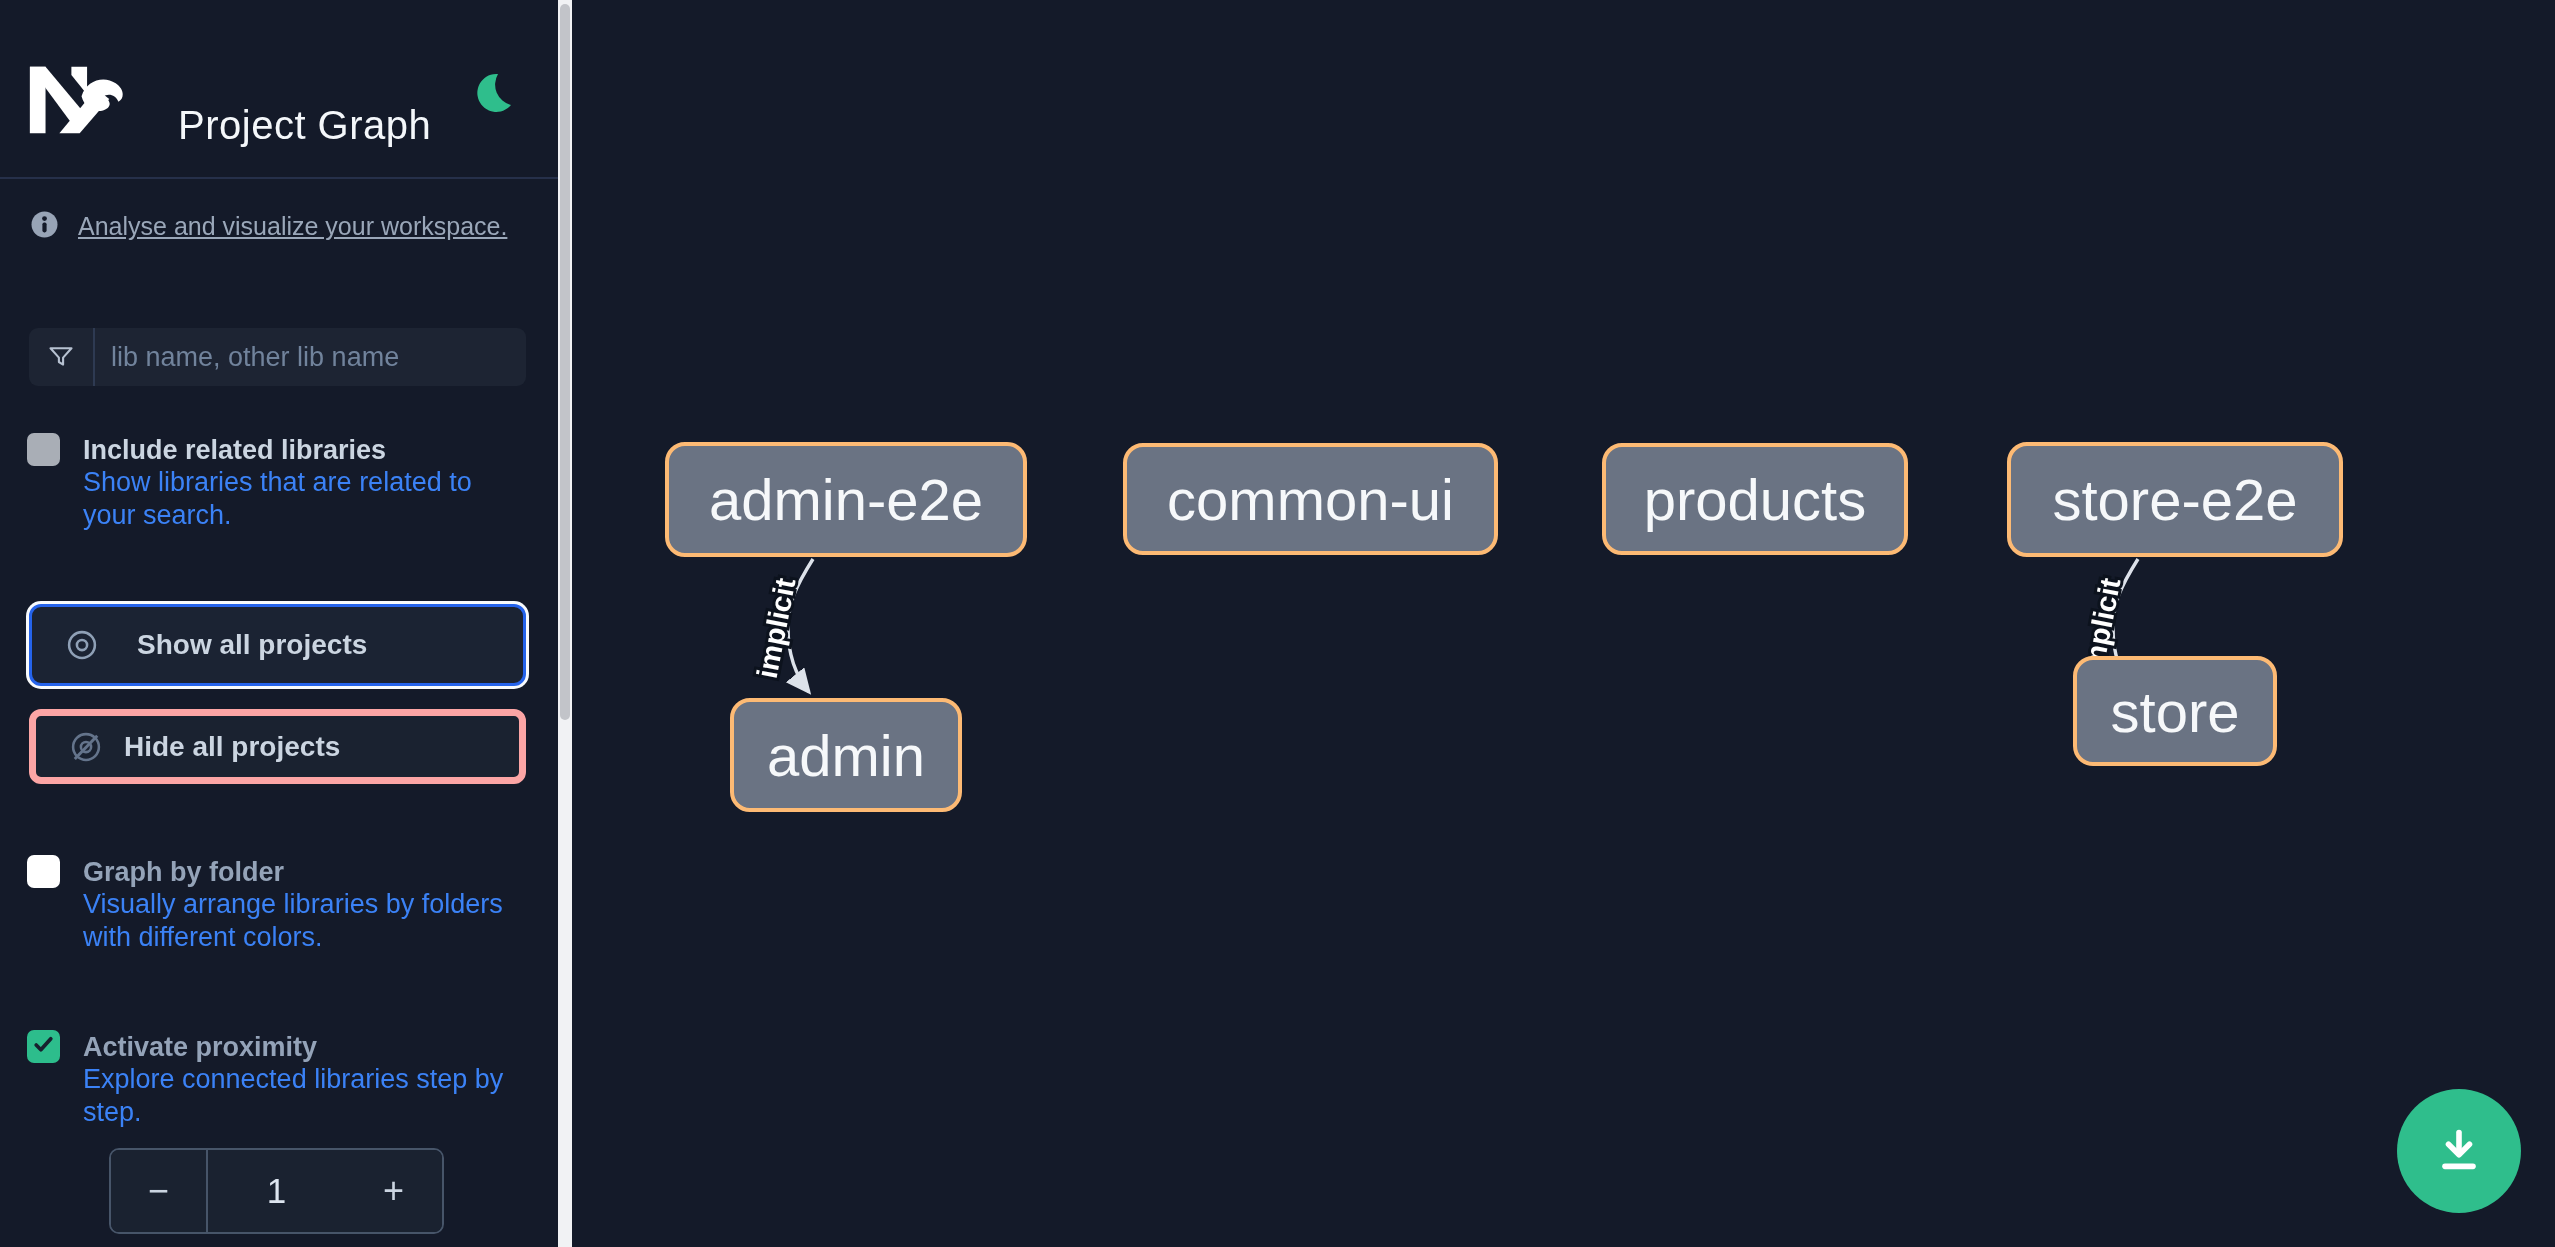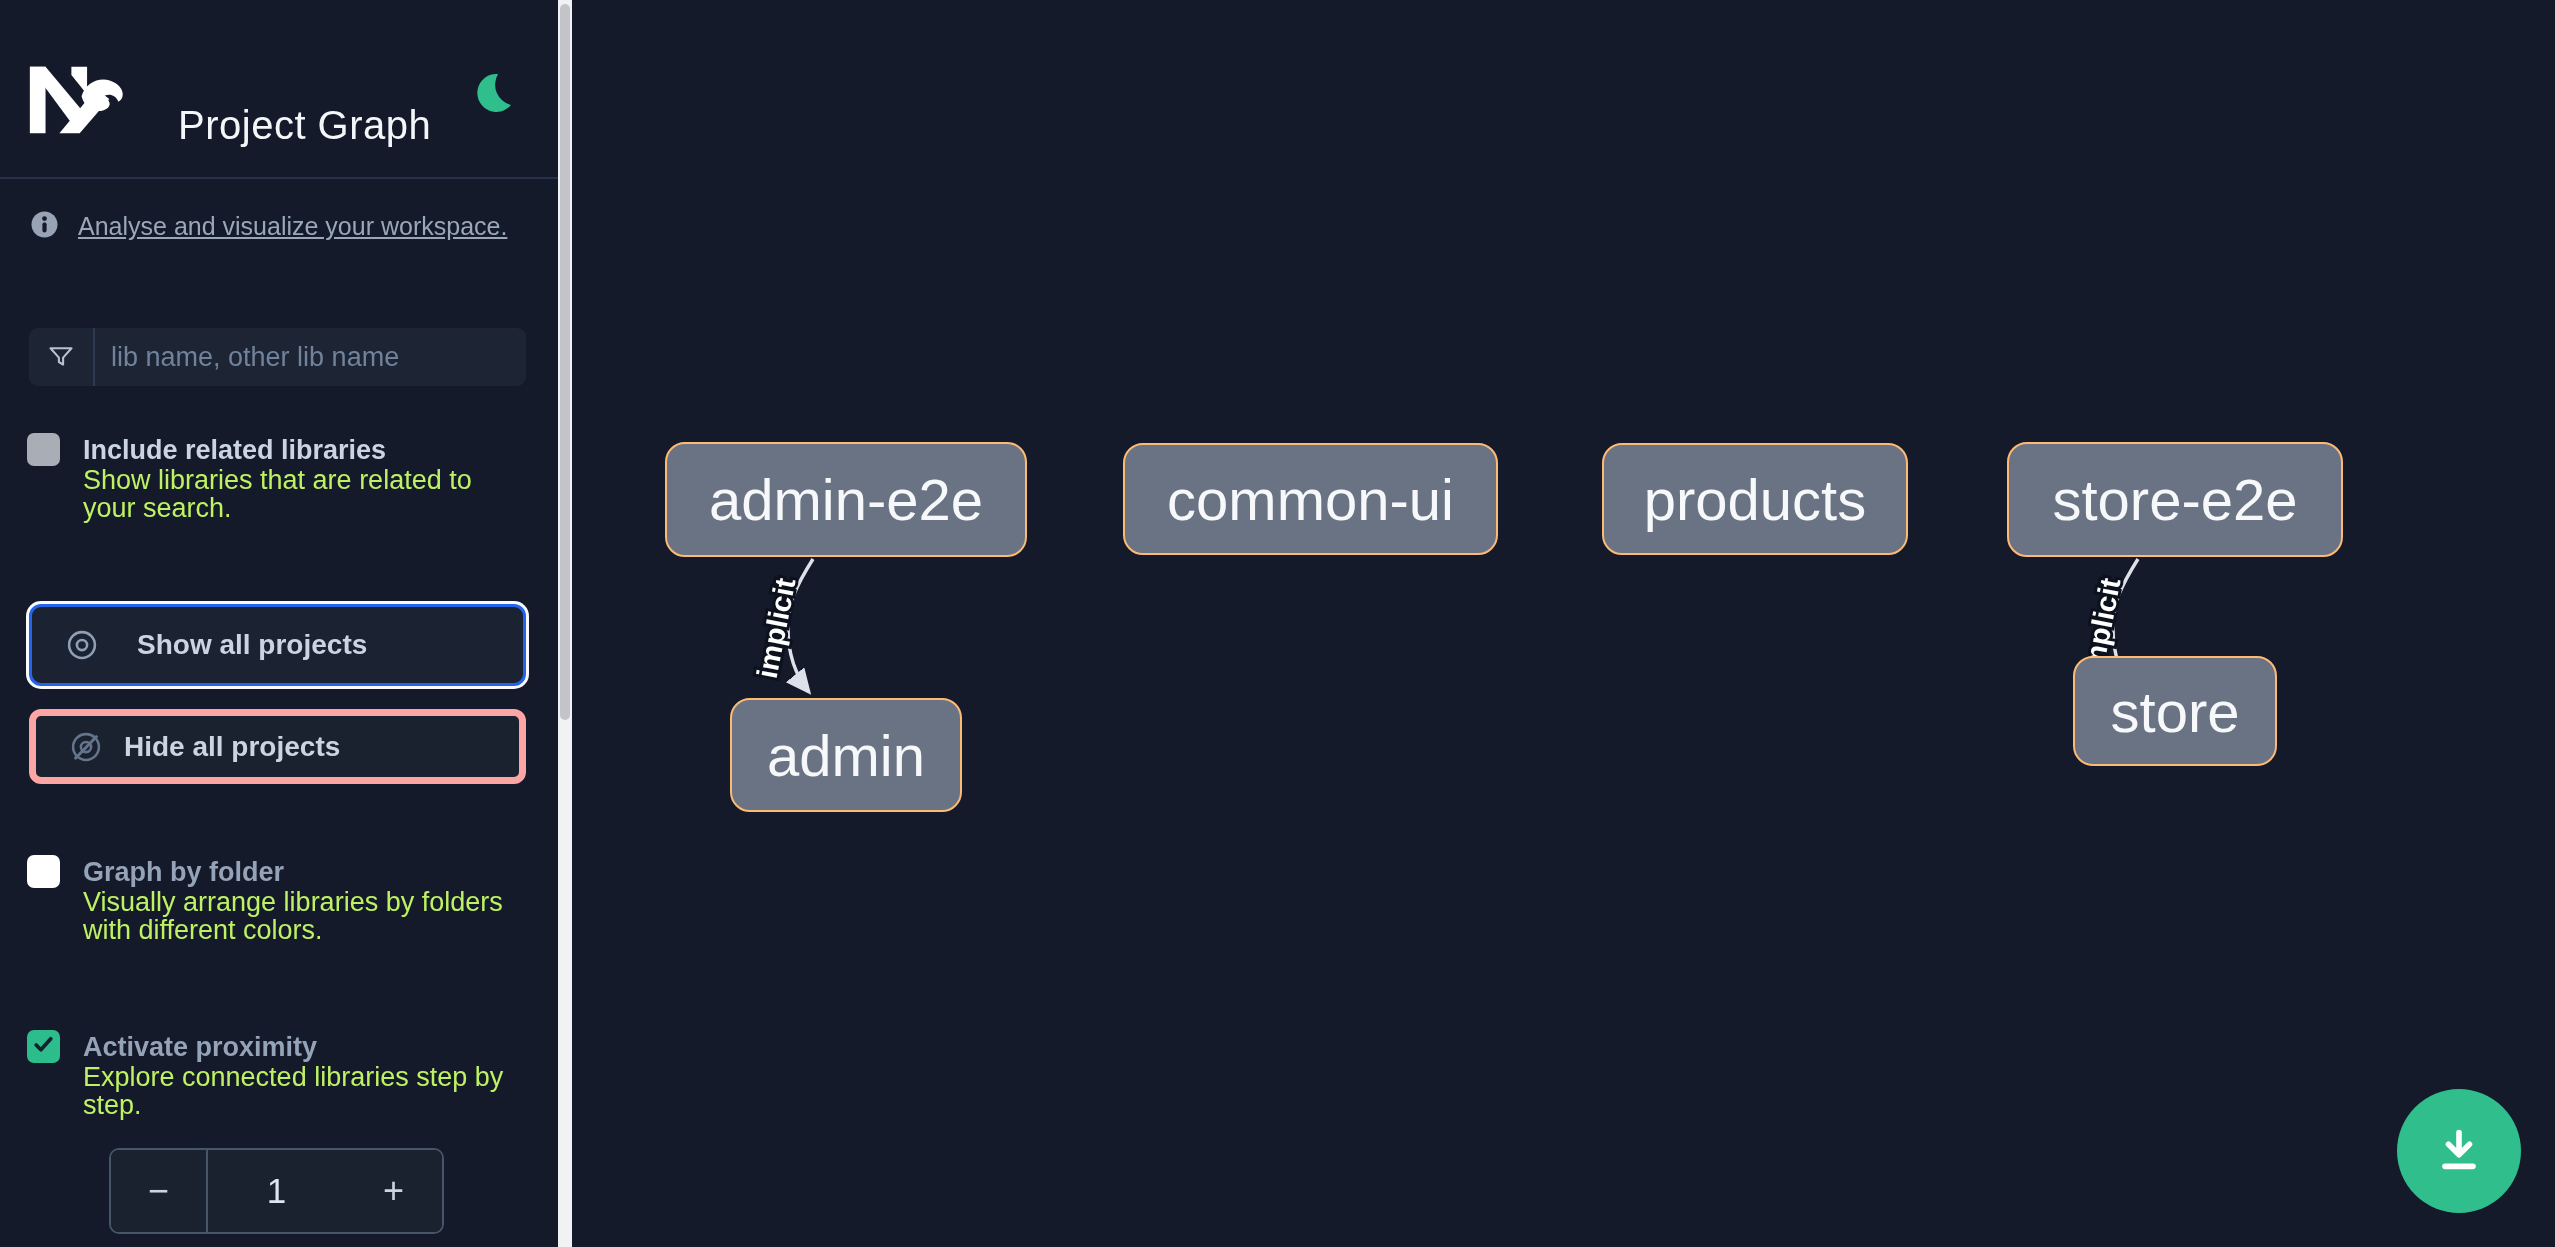--- a/index.html
+++ b/index.html
@@ -14,38 +14,38 @@
   .tagline-text{left:78px;top:212px;font-size:25px;color:#9aa7b9;text-decoration:underline;}
 
   .search-box{left:29px;top:328px;width:497px;height:58px;background:#1d2433;border-radius:9px;display:flex;align-items:flex-start;}
   .funnel-cell{width:64px;height:100%;display:flex;align-items:center;justify-content:center;border-right:2px solid #2e3a52;flex:0 0 auto;}
   .search-input{flex:1;height:100%;background:transparent;border:none;outline:none;
       padding:0 14px 0 16px;font-size:27px;color:#cbd5e1;font-family:"Liberation Sans",sans-serif;}
   .search-input::placeholder{color:#71839c;opacity:1;}
 
   .chk{width:33px;height:33px;border-radius:7px;}
   .chk-label{font-size:27px;font-weight:600;}
-  .chk-desc{font-size:27px;line-height:28px;color:#bef264;}
+  .chk-desc{font-size:27px;line-height:33px;color:#3b82f6;}
 
   .side-btn{width:497px;border-radius:12px;display:flex;align-items:center;box-sizing:border-box;cursor:pointer;}
   #show-btn{left:29px;top:604px;height:82px;background:#1b2333;border:3px solid #2563eb;box-shadow:0 0 0 3px #f8fafc;gap:17px;}
   #hide-btn{left:29px;top:709px;height:75px;background:#1a2230;border:7px solid #fca5a5;}
   .btn-label{font-size:28px;font-weight:600;color:#cbd5e1;}
 
   #stepper{left:109px;top:1148px;width:335px;height:86px;border:2px solid #475569;border-radius:10px;
            display:flex;box-sizing:border-box;overflow:hidden;}
   .step-cell{display:flex;align-items:center;justify-content:center;color:#cbd5e1;font-size:36px;}
   .step-sep{border-left:2px solid #475569;}
 
   
   #sb-track{left:558px;top:0;width:14px;height:1247px;background:#f1f2f4;}
   #sb-thumb{left:560px;top:4px;width:10px;height:716px;background:#c2c4c9;border-radius:5px;}
 
   
-  .node{position:absolute;background:#6a7383;border:2px solid #fdba74;border-radius:20px;
+  .node{position:absolute;background:#6a7383;border:4px solid #fdba74;border-radius:20px;
         box-sizing:border-box;display:flex;align-items:center;justify-content:center;
         color:#f6f8fa;font-size:58px;cursor:pointer;}
   #edges{left:0;top:0;pointer-events:none;}
 
   #fab{left:2397px;top:1089px;width:124px;height:124px;border-radius:50%;background:#2fbe8c;
        display:flex;align-items:center;justify-content:center;cursor:pointer;}
 </style>
 </head>
 <body>
 

